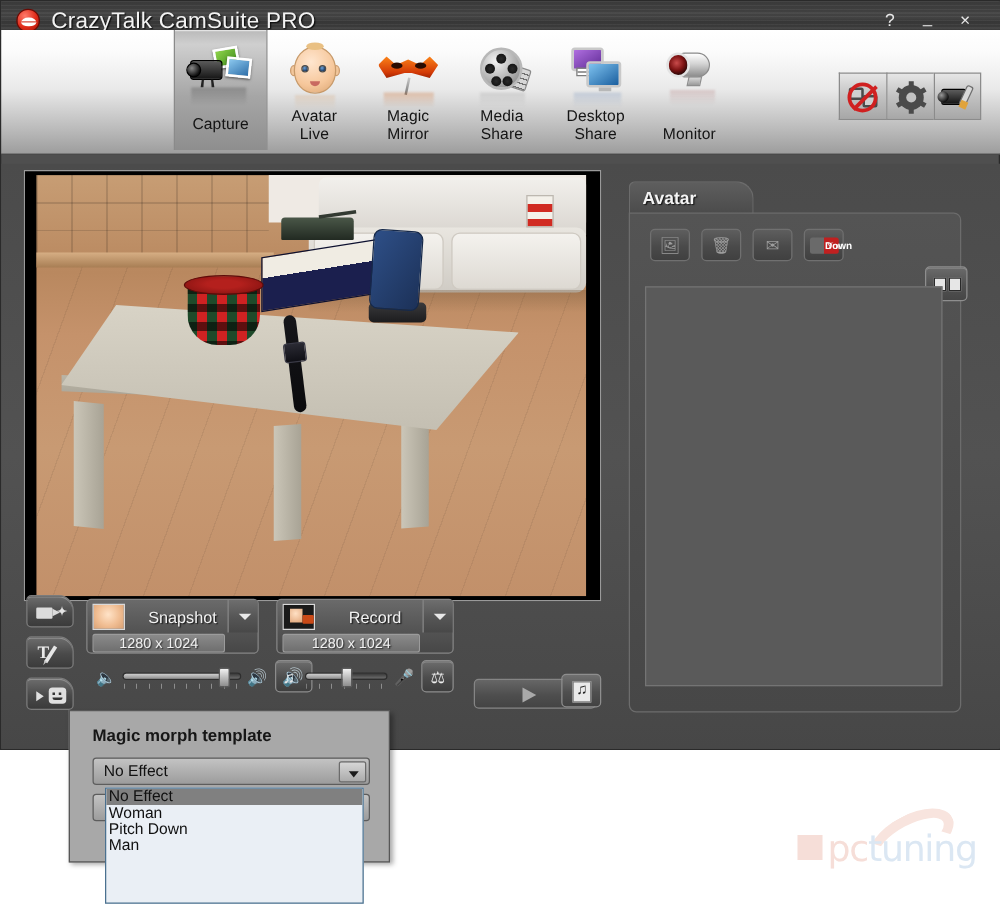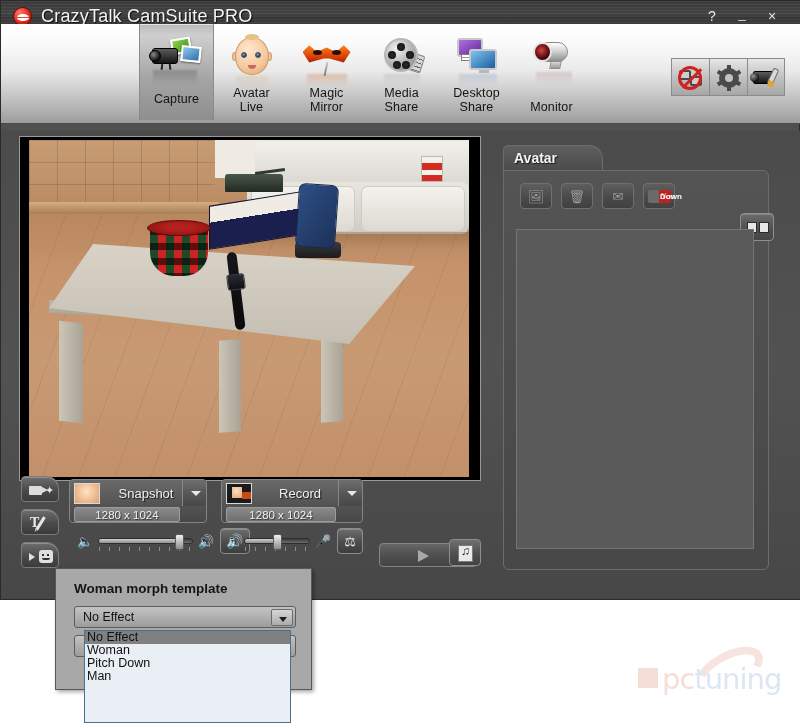--- a/index.html
+++ b/index.html
@@ -758,21 +758,21 @@
             <div class="p p2"></div>
           </div>
           <div class="gal-list"></div>
         </div>
       </div>
 
     </div>
   </div>
 
   <div class="popup">
-    <div class="pt">Woman morph template</div>
+    <div class="pt">Magic morph template</div>
     <div class="combo">
       <div class="val">No Effect</div>
       <div class="arrow"></div>
     </div>
     <div class="combo-small"></div>
   </div>
 
   <div class="listbox">
     <div class="lb-item sel">No Effect</div>
     <div class="lb-item">Woman</div>

